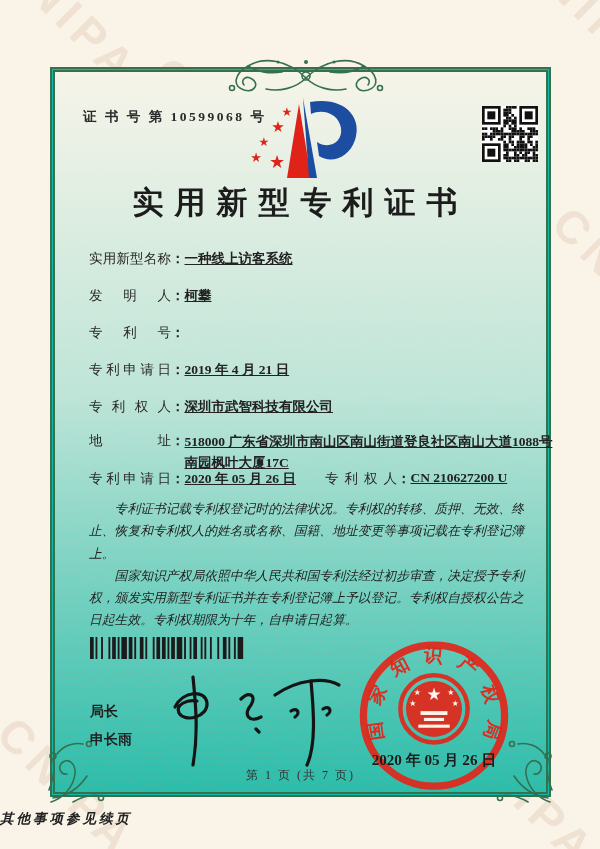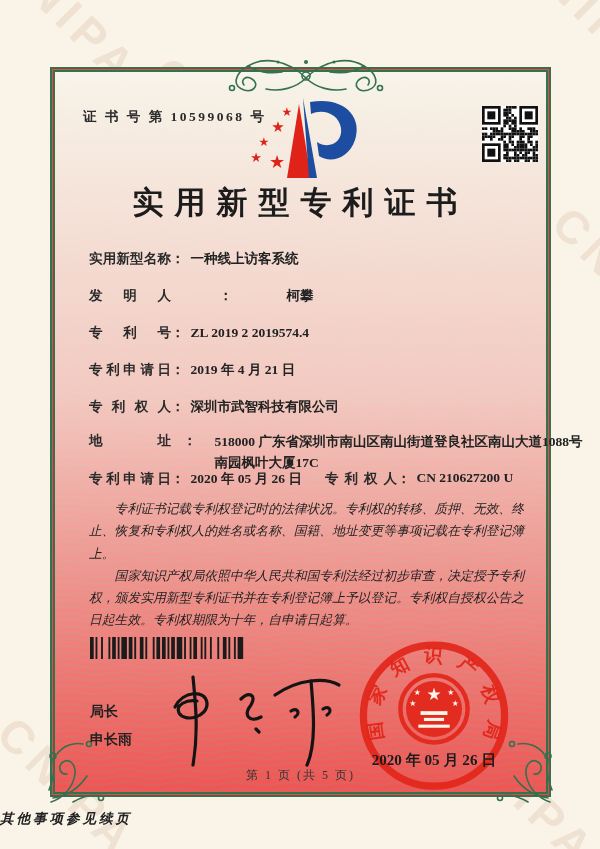--- a/index.html
+++ b/index.html
@@ -16,45 +16,45 @@
     position:absolute; font-family:"Liberation Sans",sans-serif;
     font-weight:bold; font-size:46px; letter-spacing:7px;
     color:rgba(205,168,135,0.22); transform:rotate(45deg);
     white-space:nowrap; pointer-events:none;
   }
 
   
   .frame {
     position:absolute; left:50px; top:67px; width:501px; height:730px;
     border:5px double #35704f;
-    background:#ef4444;
+    background:#14b8a6;
   }
   .guilloche { position:absolute; inset:0; width:100%; height:100%; }
 
   .cert-no {
     position:absolute; left:28px; top:36px;
     font-size:13.5px; color:#2b2b2b; letter-spacing:2.5px; font-weight:bold;
   }
 
   .logo { position:absolute; left:192px; top:24px; }
   .qr   { position:absolute; left:427px; top:34px; }
 
   .title {
     position:absolute; left:0; right:0; top:110px; text-align:center;
     font-size:31px; font-weight:bold; color:#1c1c1c; letter-spacing:11px;
   }
 
   .fields { position:absolute; left:34px; top:178px; width:440px; font-size:13.5px; color:#222; }
   .frow { position:absolute; display:flex; }
   .flabel {
     display:inline-block; width:82px; text-align:justify; text-align-last:justify;
-    font-weight:bold; color:#2a2a2a; flex:none;
+    font-weight:normal; color:#2a2a2a; flex:none;
   }
   .fcolon { font-weight:bold; flex:none; }
-  .fvalue { margin-left:6px; font-weight:bold; color:#222; }
+  .fvalue { font-weight:bold; color:#222;text-decoration:underline; }
   .fvalue.wrap { display:inline-block; width:372px; line-height:1.55; }
   .grant-pair2 { position:absolute; left:236px; top:0; display:flex; }
   .grant-pair2 .flabel { width:72px; }
 
   .body-text {
     position:absolute; left:34px; top:426px; width:436px;
     font-size:12.8px; font-style:italic; line-height:1.74; color:#1f1f1f;
   }
   .body-text p { text-indent:2em; }
 
@@ -350,41 +350,40 @@
       </svg>
 
     <div class="title">实用新型专利证书</div>
 
     <div class="fields">
       <div class="frow" style="top:0;">
         <span class="flabel">实用新型名称</span>
           <span class="fcolon">：</span>
         <span class="fvalue">一种线上访客系统</span>
       </div>
-      <div class="frow" style="top:37px;gap:48px;">
+      <div class="frow" style="top:37px;">
         <span class="flabel">发明人</span>
           <span class="fcolon">：</span>
         <span class="fvalue">柯攀</span>
       </div>
       <div class="frow" style="top:74px;align-items:center;">
         <span class="flabel">专利号</span>
           <span class="fcolon">：</span>
-        <span class="fvalue">ZL 2019 2 2019574.4</span>
       </div>
       <div class="frow" style="top:111px;">
         <span class="flabel">专利申请日</span>
           <span class="fcolon">：</span>
         <span class="fvalue">2019 年 4 月 21 日</span>
       </div>
       <div class="frow" style="top:148px;">
         <span class="flabel">专利权人</span>
           <span class="fcolon">：</span>
         <span class="fvalue">深圳市武智科技有限公司</span>
       </div>
-      <div class="frow" style="top:182px;gap:12px;">
+      <div class="frow" style="top:182px;">
         <span class="flabel">地址</span>
           <span class="fcolon">：</span>
         <span class="fvalue wrap">518000 广东省深圳市南山区南山街道登良社区南山大道1088号南园枫叶大厦17C</span>
       </div>
       <div class="frow" style="top:220px; width:440px;">
         <span class="flabel">专利申请日</span>
           <span class="fcolon">：</span>
         <span class="fvalue">2020 年 05 月 26 日</span>
         <span class="grant-pair2">
           <span class="flabel">专利权人</span>
@@ -468,17 +467,17 @@
           <rect x="66" y="74" width="18" height="2.8"></rect>
           <rect x="61" y="80" width="28" height="2.8"></rect>
         </g>
       </g>
       <text fill="#e2261a" font-size="16.5" font-weight="bold" letter-spacing="12.5" opacity="0.95">
         <textPath href="#ringPath" startOffset="4">国家知识产权局</textPath>
       </text>
       <text x="75" y="116" text-anchor="middle" font-size="13.5" font-weight="bold" fill="#1c1c1c">2020 年 05 月 26 日</text>
     </svg>
 
-    <div class="page-num">第 1 页 (共 5 页)</div>
+    <div class="page-num">第 1 页 (共 7 页)</div>
   </div>
 
   <div class="extra-note">其他事项参见续页</div>
 </div>
 
 </body></html>

